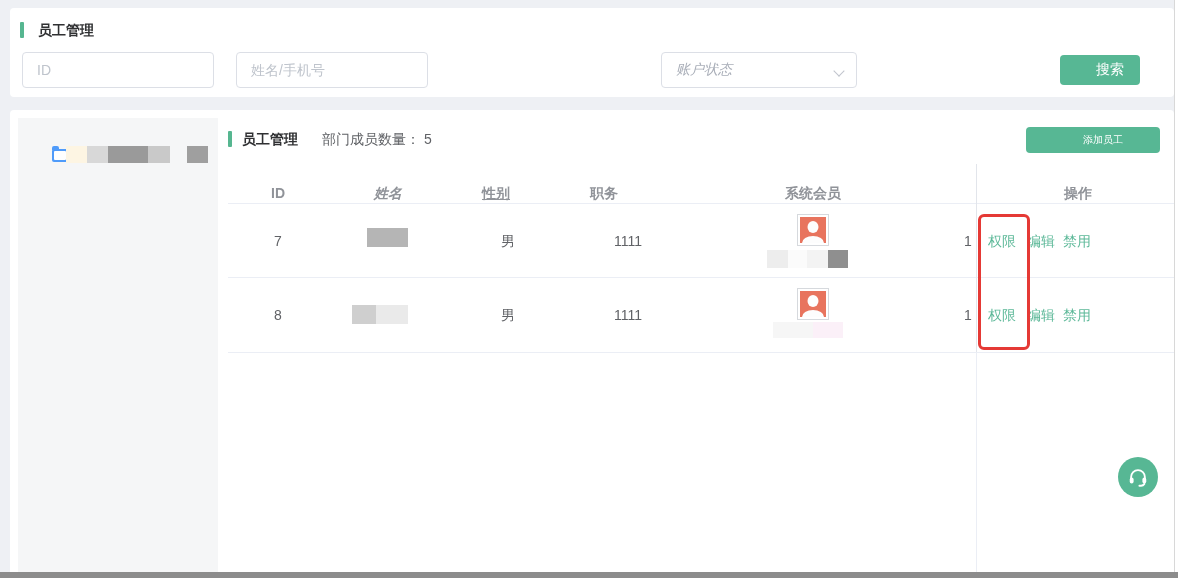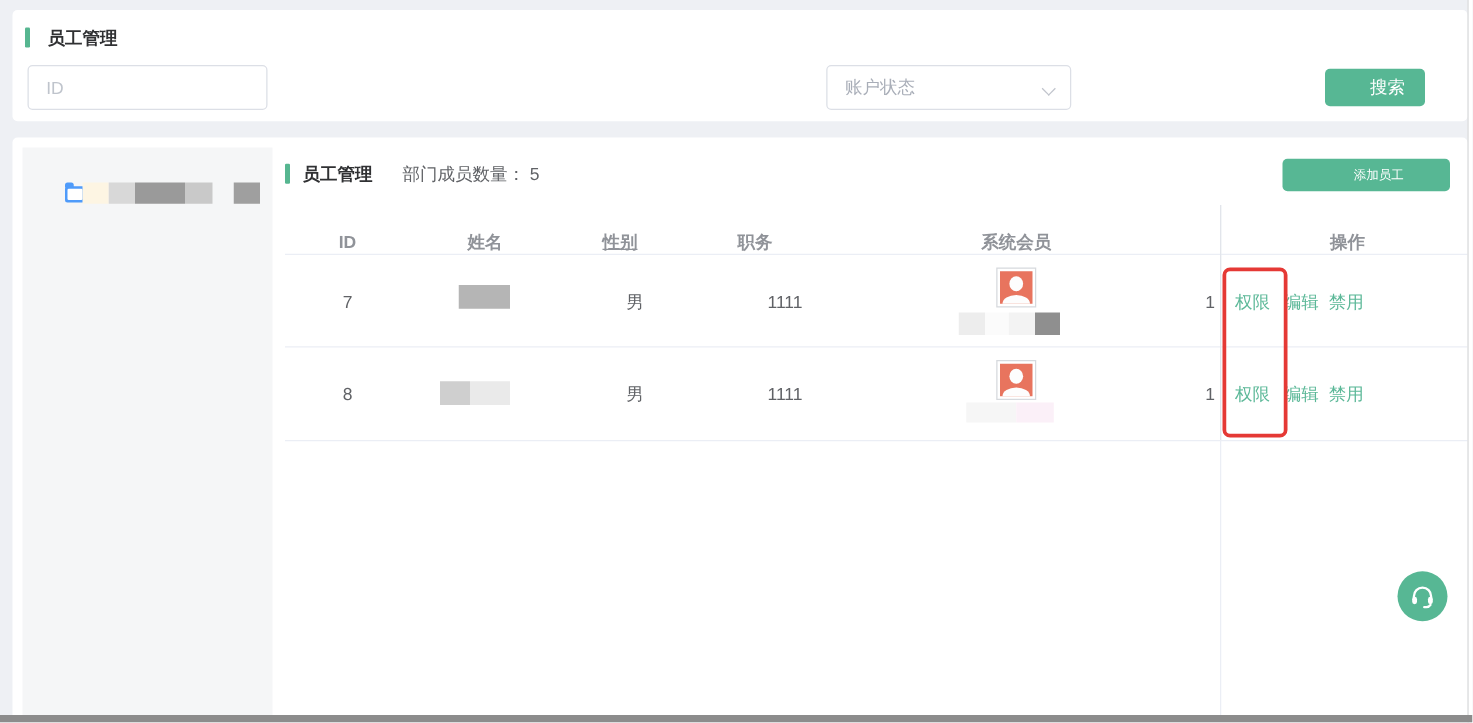--- a/index.html
+++ b/index.html
@@ -60,22 +60,23 @@
   .folder-icon::after { content:""; position:absolute; left:2px; top:2px; width:12px; height:9px; background:#fff; border-radius:1px; }
 </style>
 </head>
 <body>
 
 <div id="filter-card" class="card">
   <div class="accent-bar" style="left:10px; top:14px;"></div>
   <div class="section-title" style="left:28px; top:13px;">员工管理</div>
 
   <input class="txt-input" style="left: 12px; top: 44px;" type="text" placeholder="ID">
+  <input class="txt-input" style="left: 226px; top: 44px;" type="text" placeholder="姓名/手机号">
 
-  <div class="select-box" style="left:651px; top:44px;">
+  <div class="select-box" style="left:651px; top:44px;font-style:italic;">
     <span class="ph">账户状态</span>
     <span class="chevron"></span>
   </div>
 
   <button class="btn" style="left:1050px; top:47px; width:80px; height:30px;">搜索</button>
 </div>
 
 <div id="main-card" class="card">
 
   <div id="tree-panel">
@@ -89,21 +90,21 @@
     </div>
   </div>
 
   <div class="accent-bar" style="left:218px; top:21px;"></div>
   <div class="section-title" style="left:232px; top:20px;">员工管理</div>
   <div class="abs" style="left:312px; top:21px; font-size:14px; color:#606266;">部门成员数量： 5</div>
 
   <button class="btn" style="left:1016px; top:17px; width:134px; height:26px; font-size:10px;">添加员工</button>
 
   <span class="hdr-label" style="left:268px;">ID</span>
-  <span class="hdr-label" style="left:378px;">姓名</span>
+  <span class="hdr-label" style="left:378px;font-style:italic;">姓名</span>
   <span class="hdr-label" style="left:486px;text-decoration:underline;">性别</span>
   <span class="hdr-label" style="left:594px;">职务</span>
   <span class="hdr-label" style="left:803px;">系统会员</span>
   <span class="hdr-label" style="left:1068px;">操作</span>
 
   <div class="hline" style="top:93px;"></div>
   <div class="hline" style="top:167px;"></div>
   <div class="hline" style="top:242px;"></div>
   <div class="vline"></div>
   <div class="vline-dark"></div>

